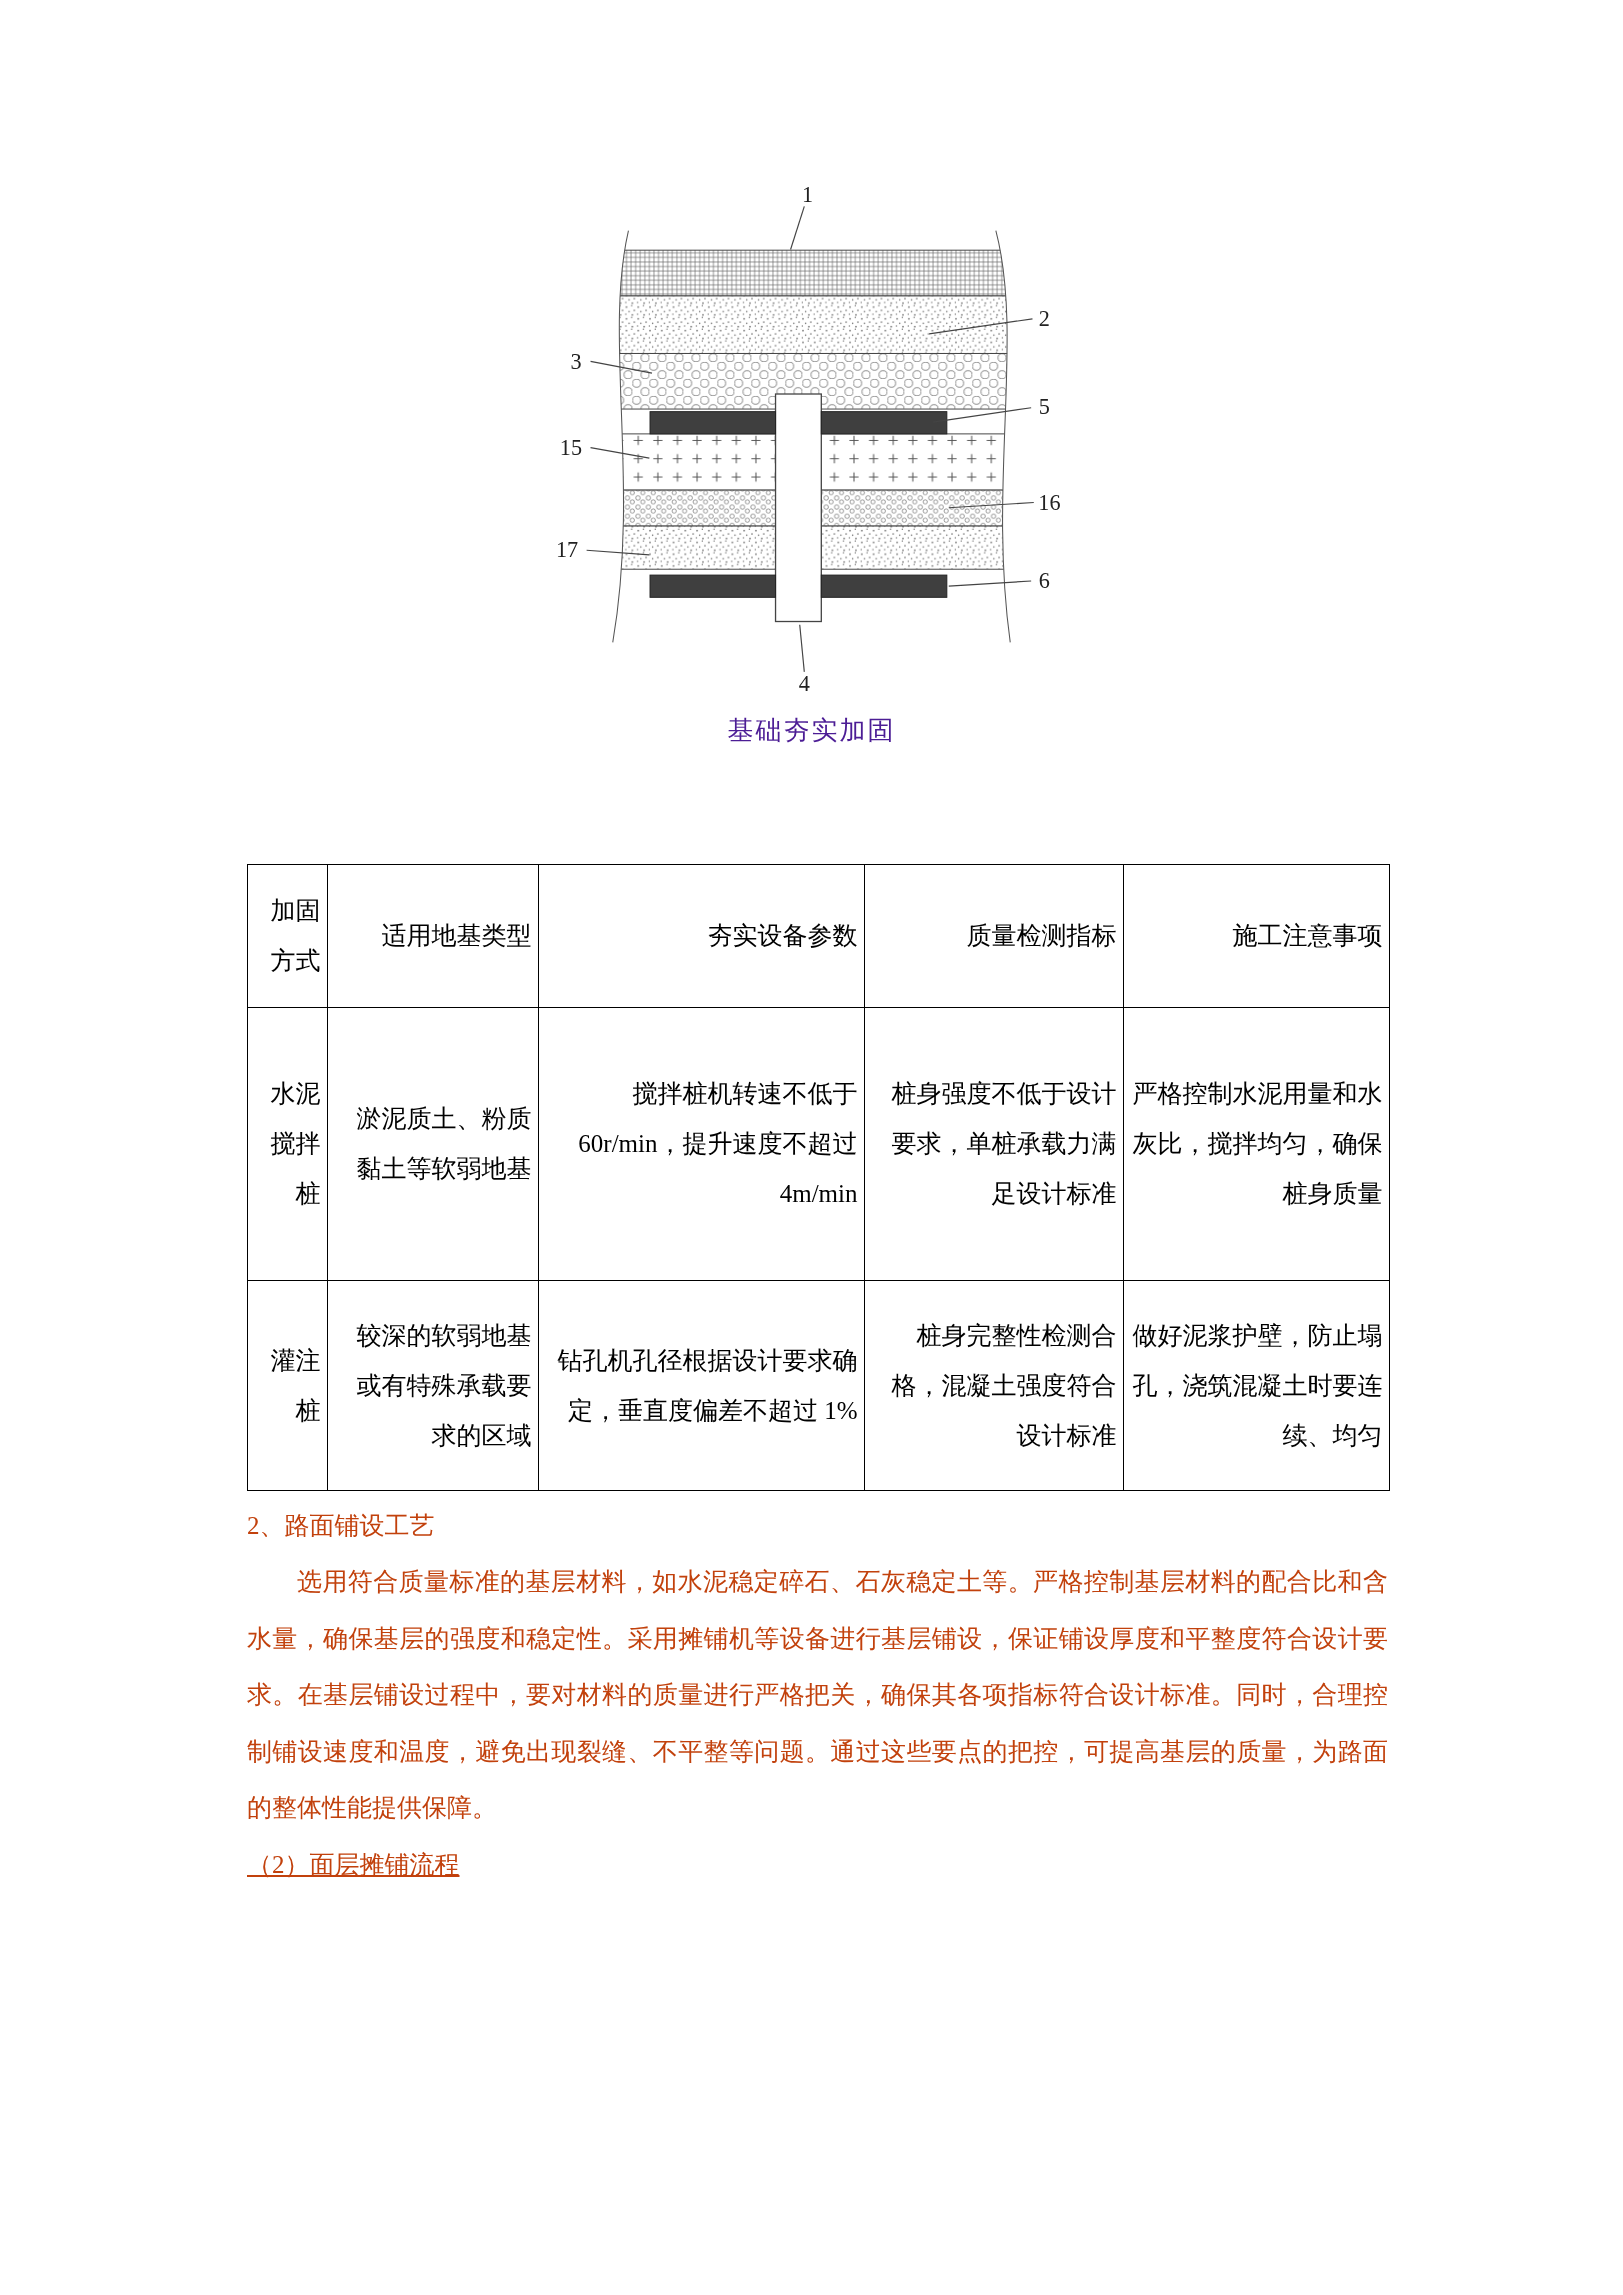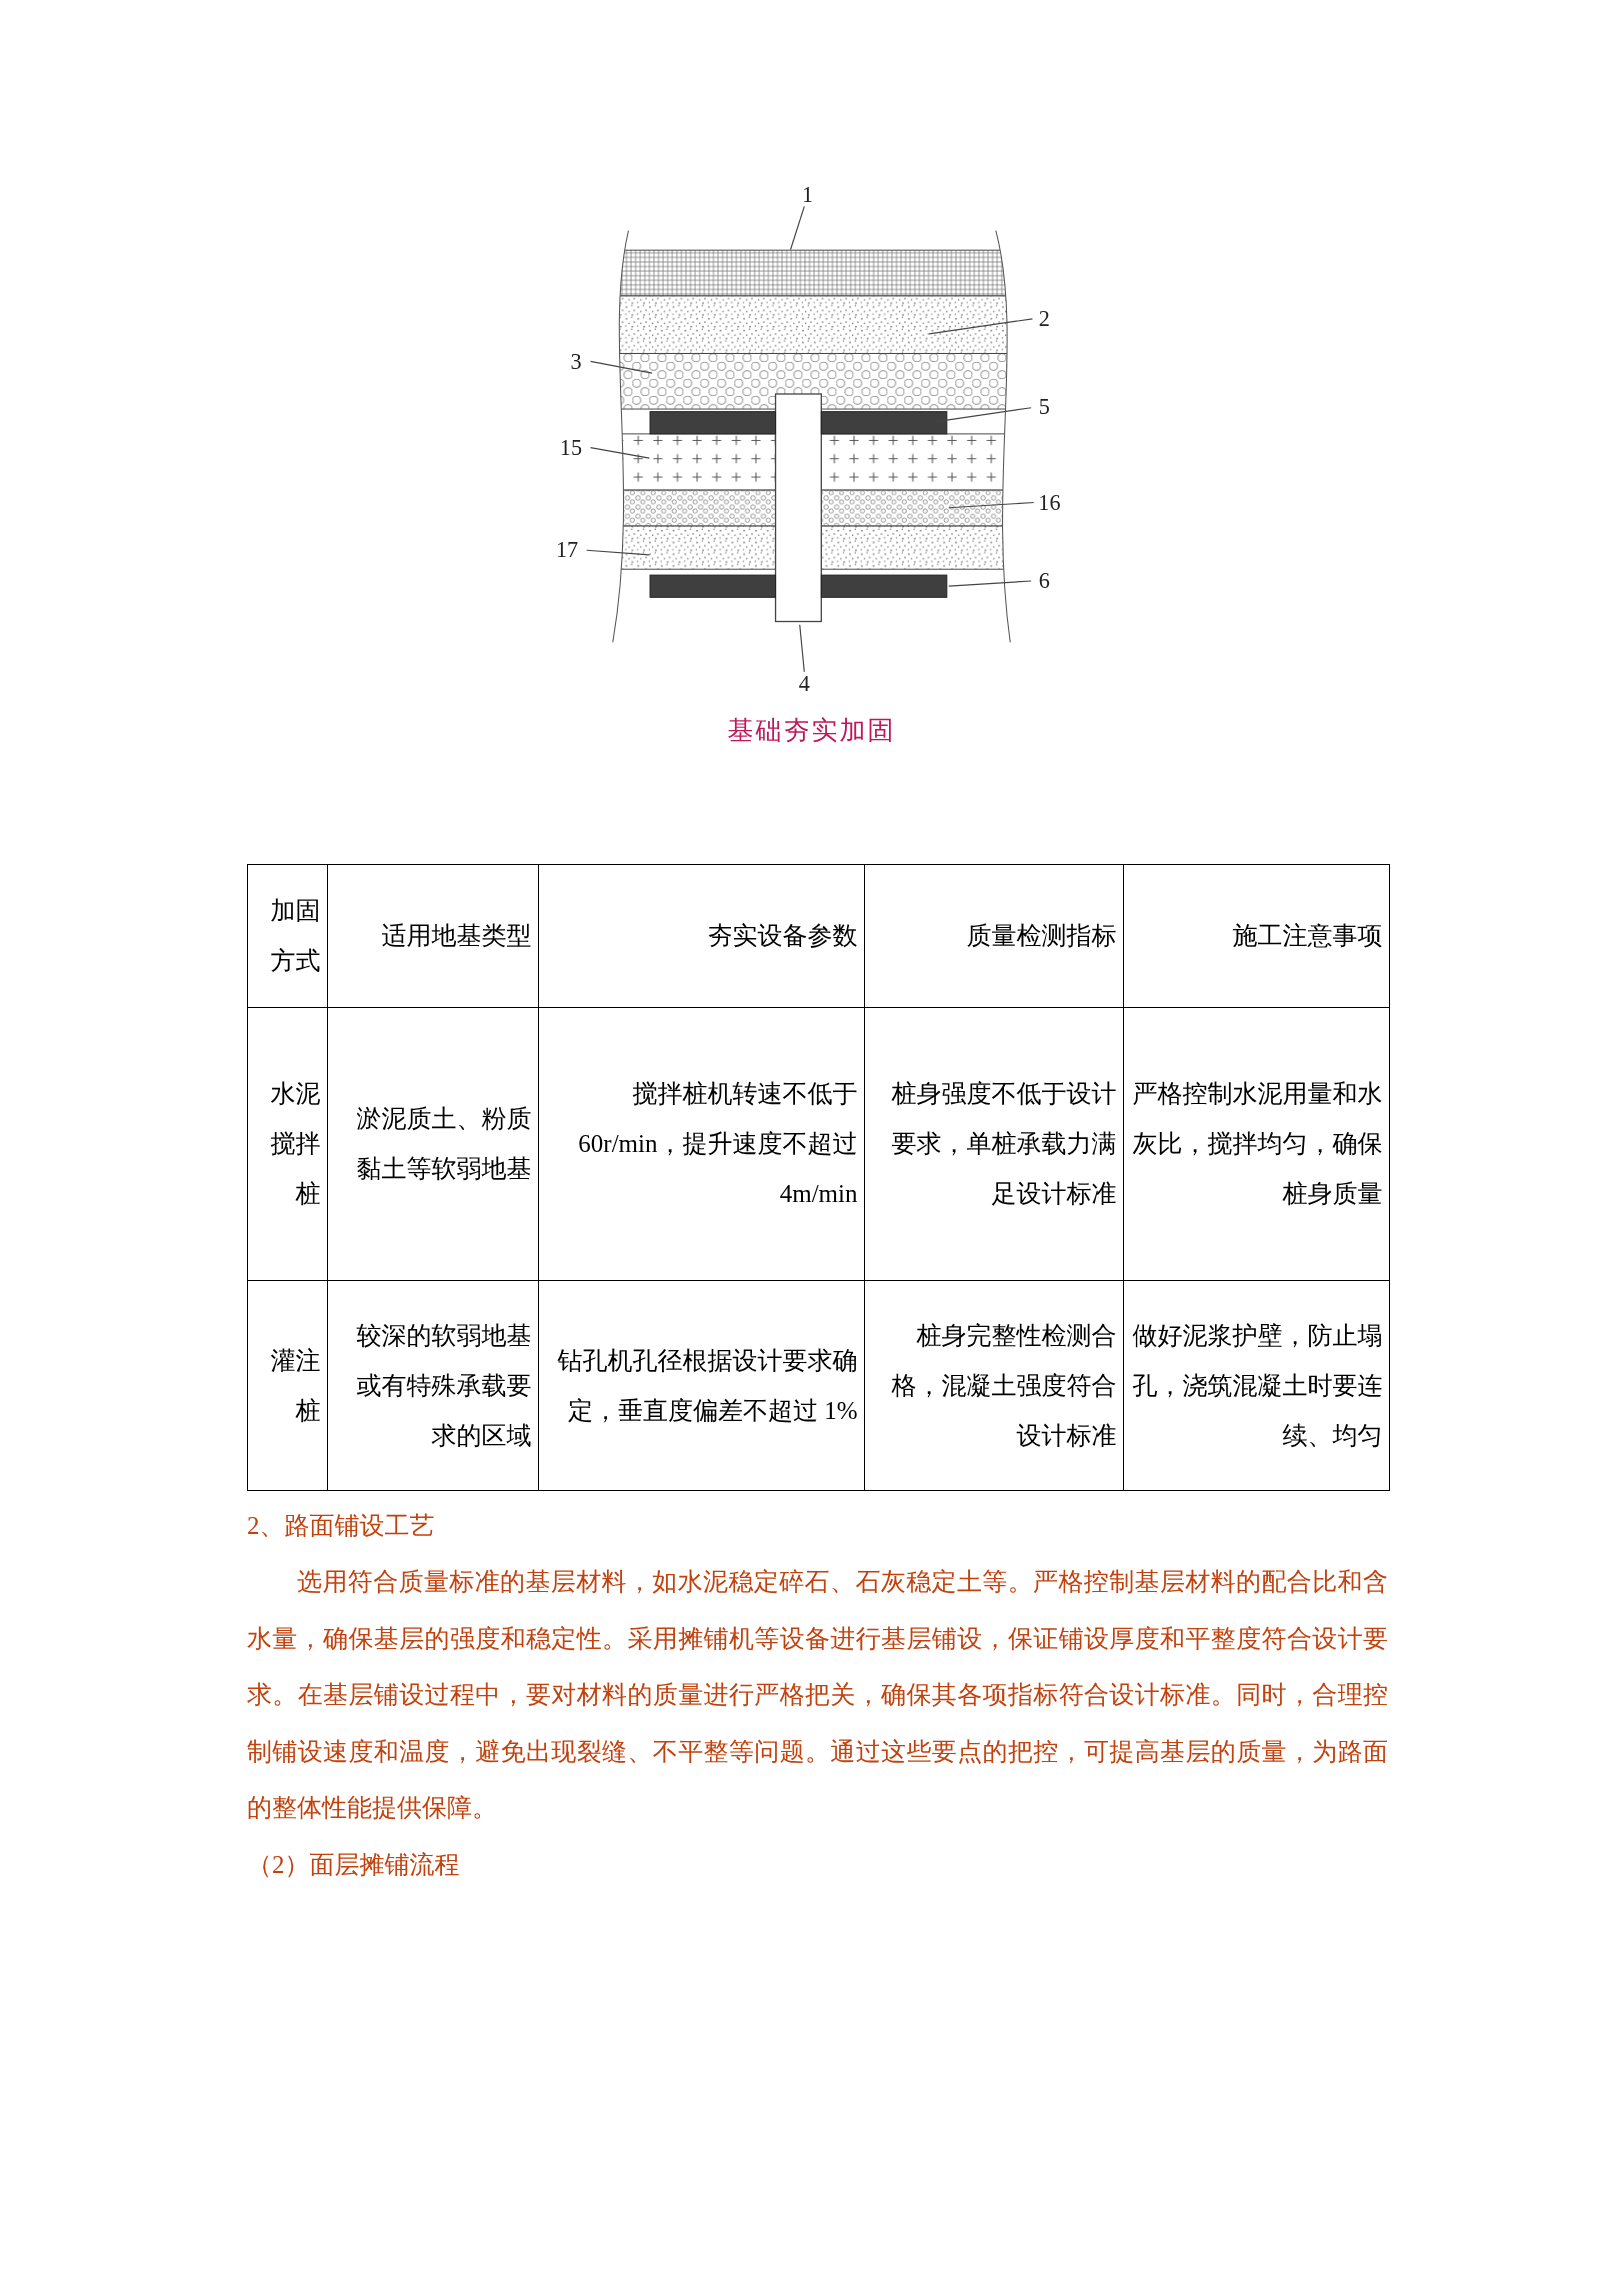--- a/index.html
+++ b/index.html
@@ -4,39 +4,39 @@
 <style>
   * { box-sizing: border-box; }
   html,body { margin:0; padding:0; }
   body {
     width:1623px; height:2295px; background:#ffffff; color:#000;
     font-family:"Liberation Serif","DejaVu Serif",serif;
   }
   .page { position:relative; width:1623px; height:2295px; overflow:hidden; }
 
   .figure-wrap { padding-top:175px; width:563px; margin:0 auto; text-align:center; }
-  .figure-caption { font-size:26px; margin-top:13px; letter-spacing:2px; color:#be185d; }
+  .figure-caption { font-size:26px; margin-top:13px; letter-spacing:2px; color:#4c1d95; }
 
   .data-table {
     border-collapse:collapse; table-layout:fixed;
     width:1141px; margin:116px 0 0 247px;
   }
   .data-table td, .data-table th {
     border:1.3px solid #000; font-weight:normal; font-size:25px;
     line-height:2.0; text-align:right; vertical-align:middle;
     padding:5.2px 6.5px; word-break:break-word;
   }
   .data-table tr.hdr { height:143px; }
   .data-table tr.r1  { height:273px; }
   .data-table tr.r2  { height:210px; }
 
   .textflow { margin:6.5px 235px 0 247px; font-size:25px; line-height:2.26; color:#c2410c; }
   .textflow p { margin:0; }
   .para { text-align:justify; text-align-last:left; text-indent:2em;font-family:Liberation Serif, serif; }
-  .sub2 { margin-top:29px; }
+  .sub2 { margin-top:29px;text-decoration:underline; }
 </style>
 </head>
 <body>
 
 <div class="page">
 
   <div class="figure-wrap">
     <svg width="563" height="523" viewBox="0 0 860 800" xmlns="http://www.w3.org/2000/svg">
       <defs>
         <pattern id="pat-grid" width="14" height="14" patternUnits="userSpaceOnUse">

